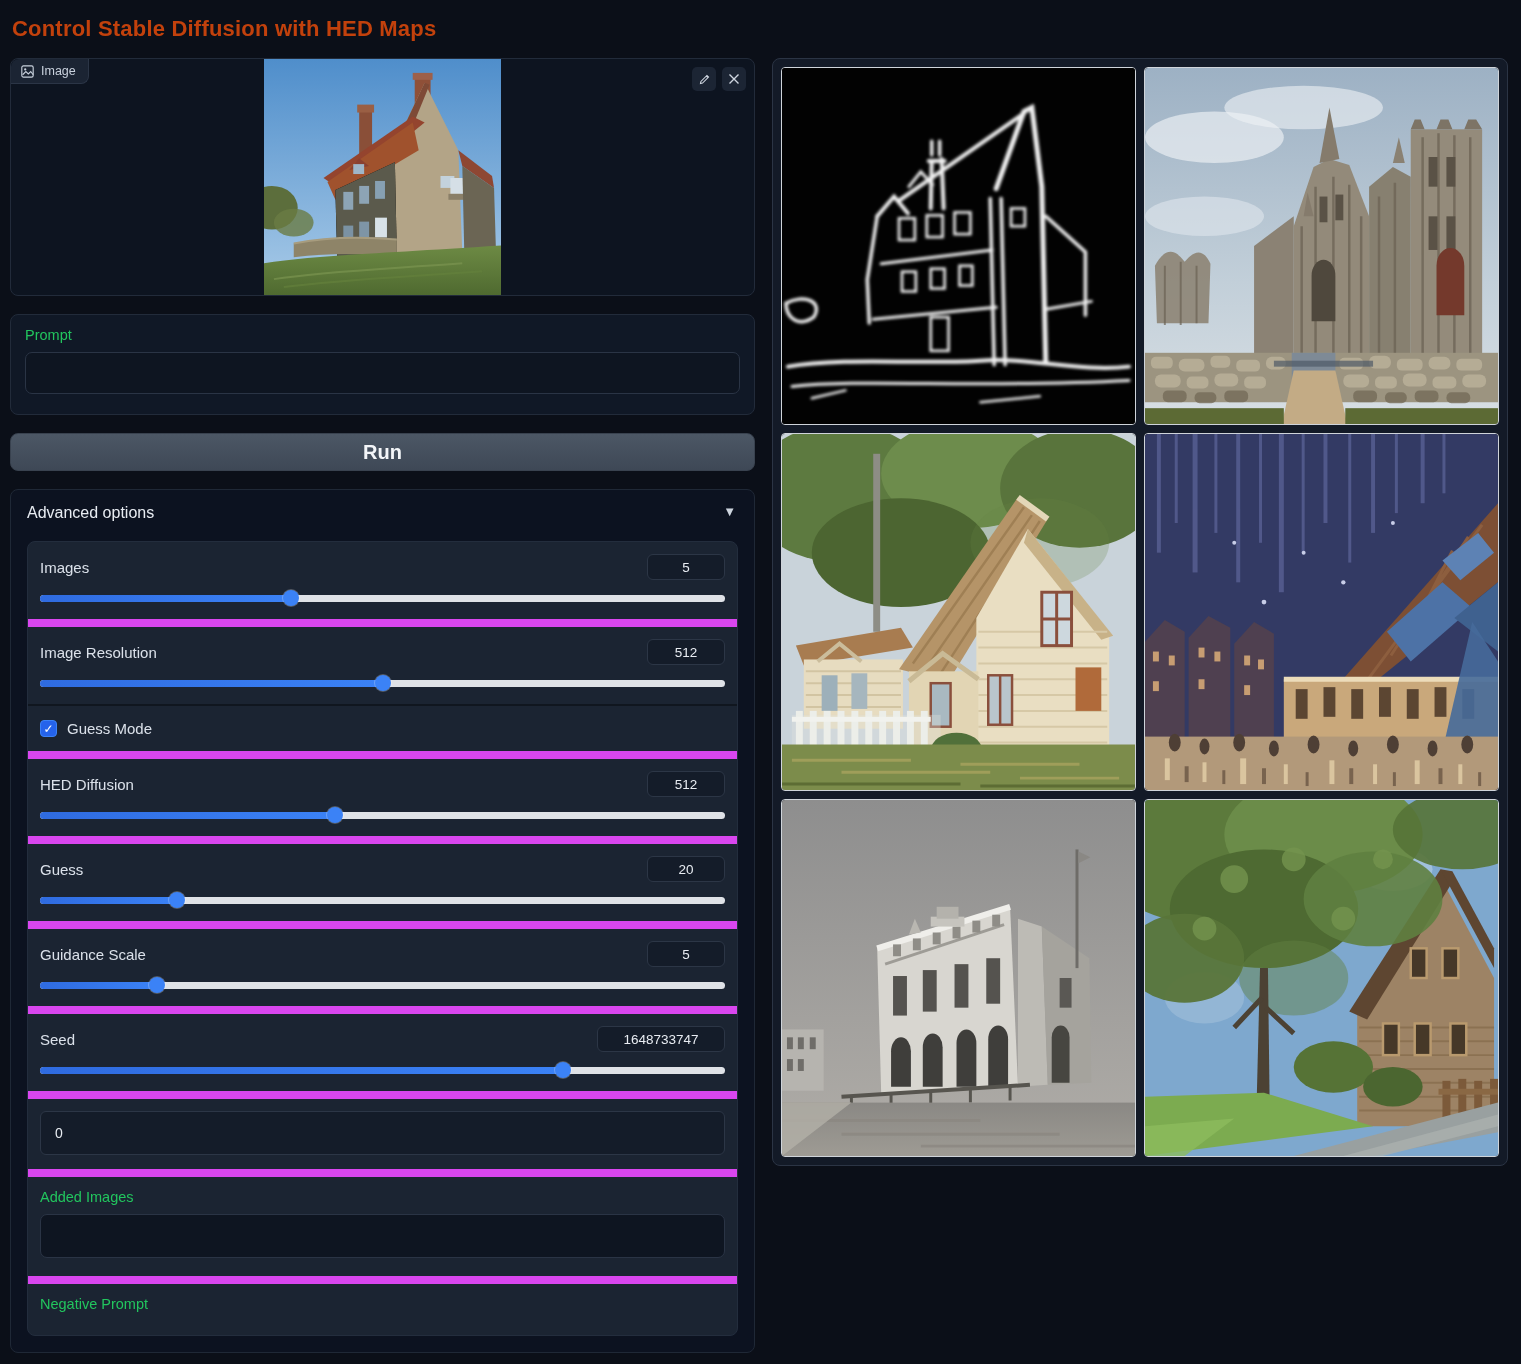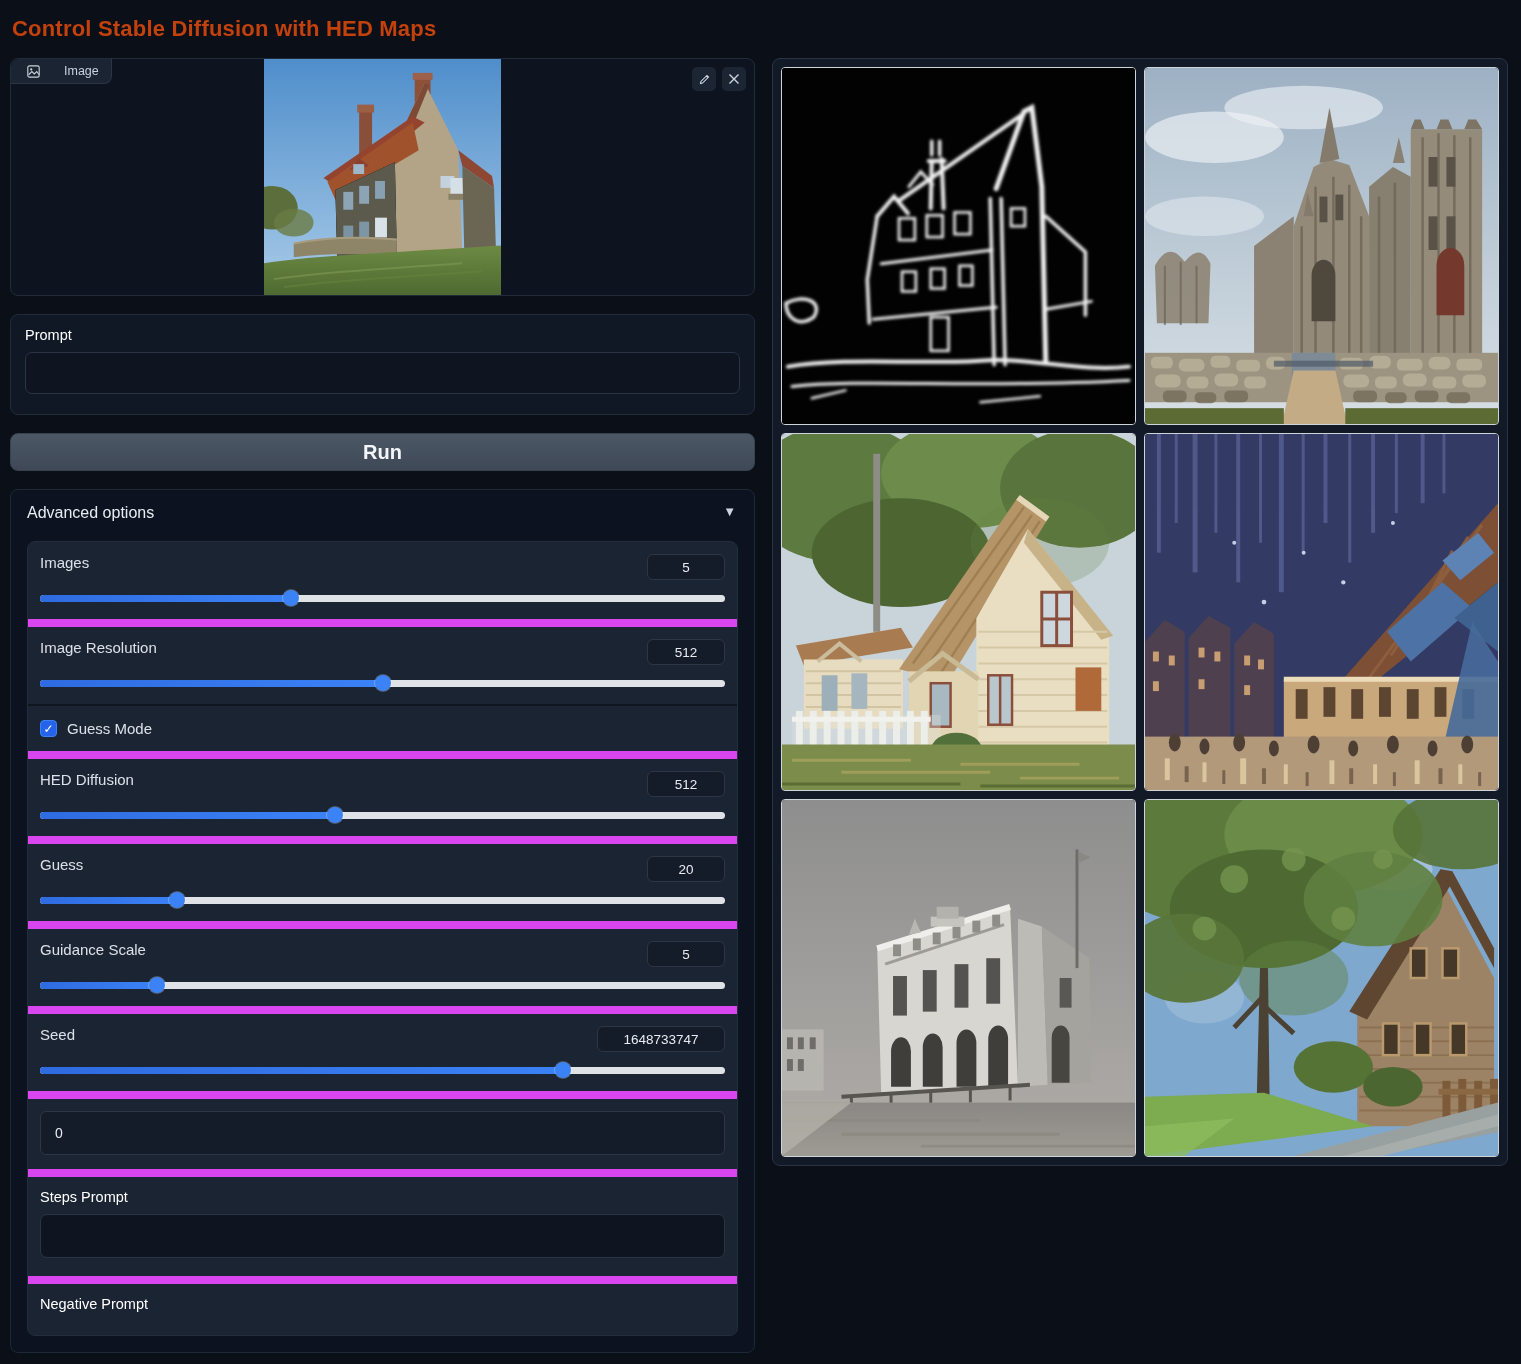--- a/index.html
+++ b/index.html
@@ -7,53 +7,53 @@
     font-family:"Liberation Sans", sans-serif; color:#e5e9f0; }
   .page { padding:10px 13px 10px 10px; }
   h1.title { font-size:22px; font-weight:700; color:#c2410c; margin:6px 0 16px 2px; letter-spacing:.2px; }
   .layout { display:flex; gap:17px; align-items:flex-start; }
   .left-col { width:745px; flex:0 0 745px; }
   .right-col { flex:1; }
 
   
   .image-block { position:relative; height:238px; background:#0d1420; border:1px solid #222b3a;
     border-radius:8px; overflow:hidden; }
-  .image-chip { position:absolute; top:0; left:0; z-index:3; display:flex; align-items:center; gap:24px;
+  .image-chip { position:absolute; top:0; left:0; z-index:3; display:flex; align-items:center; gap:7px;
     background:#1b2433; border:1px solid #2b3546; border-top:none; border-left:none;
-    border-radius:8px 0 8px 0; padding:5px 12px 5px 16px; font-size:12.5px; color:#c9d1dd; }
+    border-radius:8px 0 8px 0; padding:5px 12px 5px 10px; font-size:12.5px; color:#c9d1dd; }
   .image-chip svg { display:block; }
   .image-actions { position:absolute; top:8px; right:8px; z-index:3; display:flex; gap:6px; }
   .icon-btn { width:24px; height:24px; border:none; border-radius:5px; background:#1c2534;
     color:#cfd6e0; display:flex; align-items:center; justify-content:center; cursor:pointer; }
   .image-stage { position:absolute; inset:0; display:flex; justify-content:center; }
   .image-stage svg { height:100%; width:auto; }
 
   
   .block { background:#101826; border:1px solid #222b3a; border-radius:8px; }
   .prompt-block { margin-top:18px; padding:12px 14px 16px; }
-  .field-label { font-size:14.5px; color:#ffffff; margin-bottom:9px; display:block; }
+  .field-label { font-size:14.5px; color:#22c55e; margin-bottom:9px; display:block; }
   .textbox { width:100%; height:42px; background:#0e1521; border:1px solid #2a3445; border-radius:7px;
     color:#e5e9f0; font-size:14px; padding:8px 12px; font-family:"Liberation Sans",sans-serif; resize:none; }
 
   
   .run-button { display:block; width:100%; height:38px; margin-top:18px; border:1px solid #39424f;
     border-radius:8px; background:linear-gradient(#4b5563,#3e4document8); 
     background:linear-gradient(#4c5765,#3e4856); color:#f3f5f8; font-size:20px; font-weight:700;
     font-family:"Liberation Sans",sans-serif; cursor:pointer; }
 
   
   .accordion { margin-top:18px; background:#0c1220; border:1px solid #1f2836; border-radius:8px; padding-bottom:12px; }
   .accordion-header { display:flex; justify-content:space-between; align-items:flex-start;
     padding:14px 18px 13px 16px; cursor:pointer; }
   .accordion-header .hd { font-size:16px; color:#e8ecf2; }
   .accordion-header .arrow { font-size:13px; color:#cdd4de; }
   .form { margin:6px 16px 4px; background:#1b2432; border:1px solid #232d3d; border-radius:8px; overflow:hidden; }
   .row { padding:12px 12px 14px; border-top:8px solid #d946ef; }
   .row:first-child { border-top:none; }
-  .row-top { display:flex; justify-content:space-between; margin-bottom:11px; }
+  .row-top { display:flex; justify-content:space-between; align-items:center; margin-bottom:11px; }
   .lbl { font-size:15px; color:#dbe1ea; }
   .num { height:26px; background:#141c29; border:1px solid #2c3646; border-radius:6px; color:#e8ecf2;
     font-size:13.5px; text-align:center; font-family:"Liberation Sans",sans-serif; }
   .num.w-sm { width:78px; } .num.w-lg { width:128px; }
   .slider { position:relative; height:14px; display:flex; align-items:center; cursor:pointer; }
   .track { position:relative; width:100%; height:7px; border-radius:4px; background:#dfe2e7; }
   .fill { position:relative; height:100%; border-radius:4px 0 0 4px; background:linear-gradient(90deg,#2f6be0,#3b82f6); }
   .handle { position:absolute; right:-8px; top:50%; transform:translateY(-50%); width:16px; height:16px;
     border-radius:50%; background:#3b82f6; box-shadow:0 0 0 1px rgba(255,255,255,.25); }
   .checkbox-row { display:flex; align-items:center; gap:10px; padding:14px 12px; border-top:2px solid #10161f; cursor:pointer; }
@@ -263,21 +263,21 @@
                   </div>
                 </div>
             </div>
           </div>
 
           <div class="row">
             <input class="num eta-input" value="0" style="">
           </div>
 
           <div class="row">
-            <span class="field-label">Steps Prompt</span>
+            <span class="field-label">Added Images</span>
             <textarea class="textbox small-area" rows="1" value="" style=""></textarea>
           </div>
 
           <div class="row">
             <span class="field-label">Negative Prompt</span>
 
           </div>
 
         </div>
       </div>

